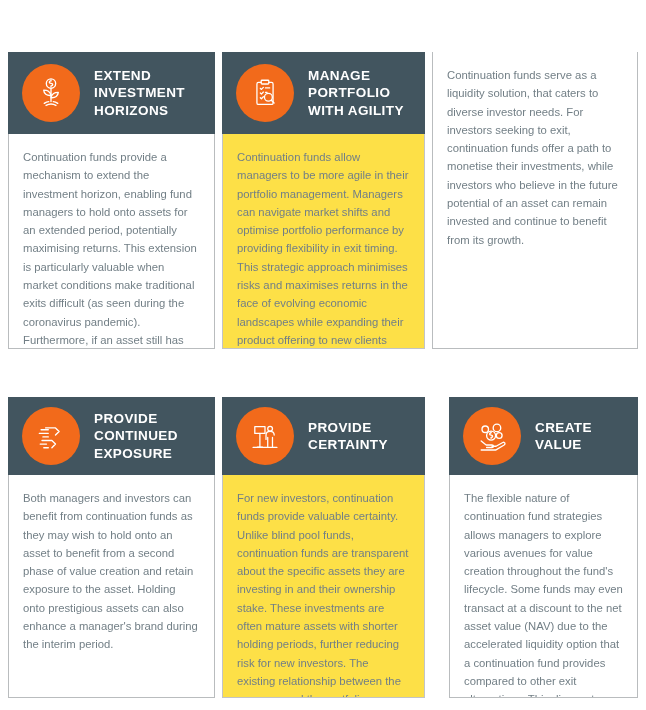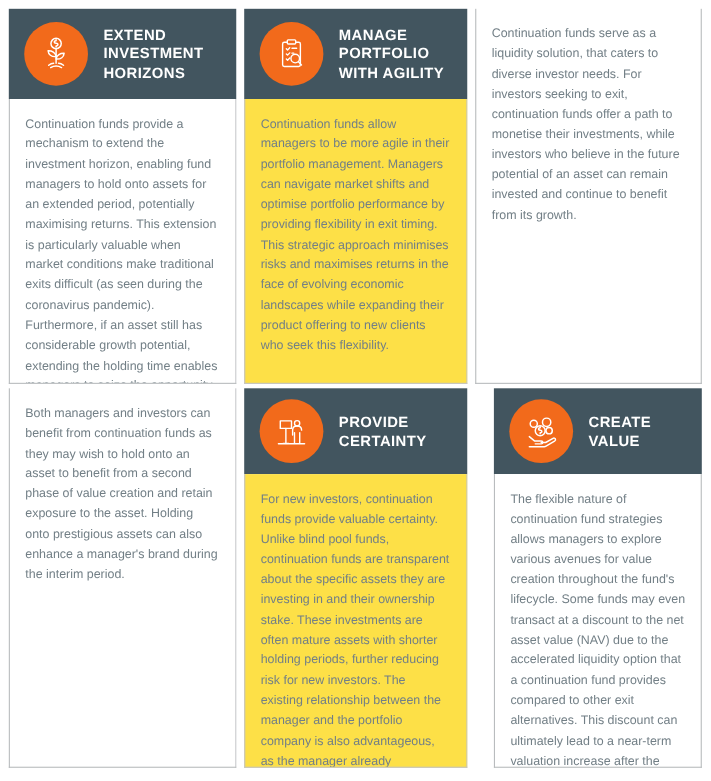--- a/index.html
+++ b/index.html
@@ -23,20 +23,21 @@
     grid-template-rows: 349px 361px;
     box-sizing: border-box;
   }
 
   .card {
     position: relative;
     display: flex;
     flex-direction: column;
     box-sizing: border-box;
     overflow: hidden;
+    margin-top: 44px;
   }
 
   
   .card.col1 { padding: 8px 0 0 8px; }
   .card.col2 { padding: 8px 0 0 7px; justify-content: flex-end; }
   .card.col3 { padding: 8px 8px 0 7px; }
 
   .card.row2.col1 { padding-top: 4px; padding-bottom: 12px; }
   .card.row2.col2 { padding-top: 4px; padding-bottom: 12px; }
   .card.row2.col3 { padding-top: 4px; padding-bottom: 12px; padding-left: 24px; }
@@ -156,20 +157,31 @@
   <div class="card row1 col3">
     <div class="card-inner">
       <div class="card-body">
         <p>Continuation funds serve as a liquidity solution, that caters to diverse investor needs. For investors seeking to exit, continuation funds offer a path to monetise their investments, while investors who believe in the future potential of an asset can remain invested and continue to benefit from its growth.</p>
       </div>
     </div>
   </div>
 
   <div class="card row2 col1">
     <div class="card-inner">
+      <div class="card-header">
+        <span class="icon-circle">
+          <svg width="36" height="36" viewBox="0 0 40 40" fill="none" stroke="#ffffff" stroke-width="1.5" stroke-linecap="round" stroke-linejoin="round">
+            <path d="M9 13h8M7 17h10M11 21h6"></path>
+            <path d="M14 11h11l4 4-4 4"></path>
+            <path d="M10 25h11l4 4-4 4"></path>
+            <path d="M8 29h7M12 33h5"></path>
+          </svg>
+        </span>
+        <span class="card-title">PROVIDE CONTINUED EXPOSURE</span>
+      </div>
       <div class="card-body">
         <p>Both managers and investors can benefit from continuation funds as they may wish to hold onto an asset to benefit from a second phase of value creation and retain exposure to the asset. Holding onto prestigious assets can also enhance a manager's brand during the interim period.</p>
       </div>
     </div>
   </div>
 
   <div class="card row2 col2">
     <div class="card-inner">
       <div class="card-header">
         <span class="icon-circle">

